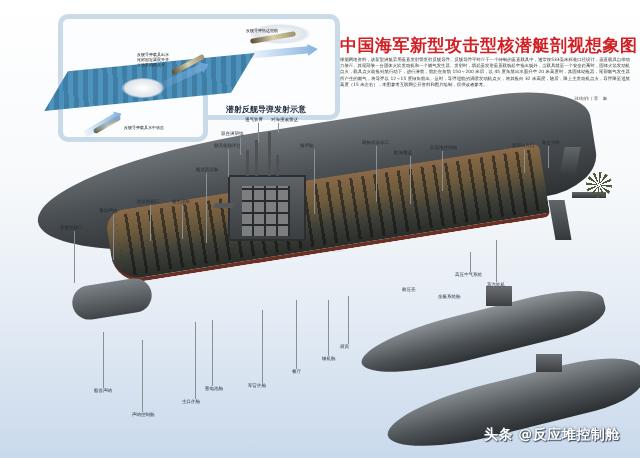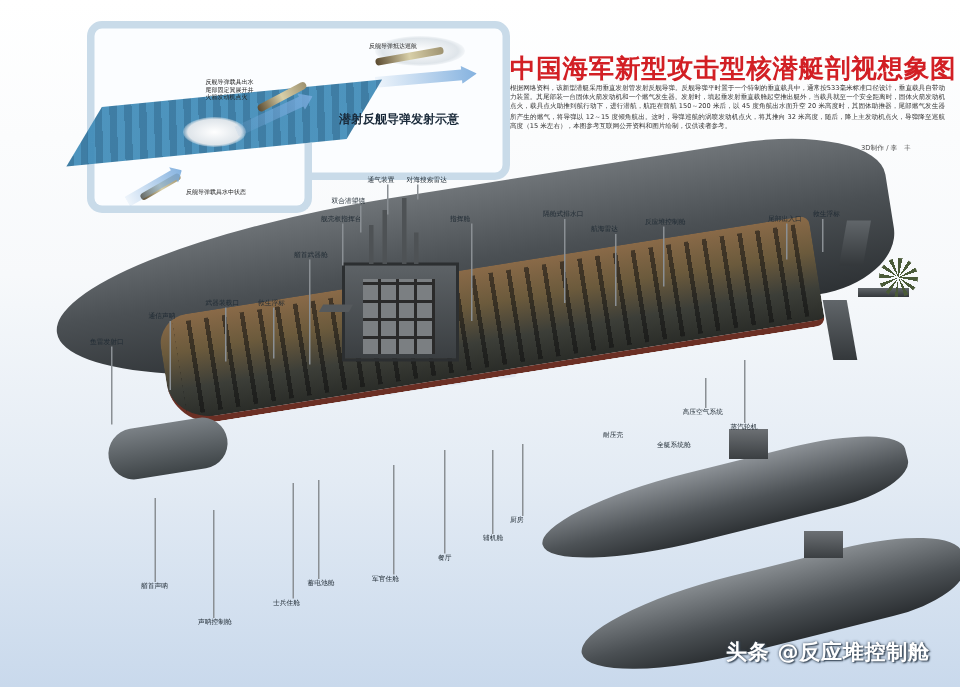--- a/index.html
+++ b/index.html
@@ -117,21 +117,21 @@
 <div class="missile" style="left:250px;top:35px;width:46px;transform:rotate(-10deg);"></div>
 <div class="missile" style="left:92px;top:122px;width:30px;transform:rotate(-30deg);"></div>
 <div class="arrow" style="left:155px;top:70px;width:56px;transform:rotate(-25deg);"></div>
 <div class="arrow" style="left:250px;top:46px;width:68px;transform:rotate(-5deg);"></div>
 <div class="arrow" style="left:82px;top:118px;width:42px;transform:rotate(-30deg);"></div>
 <div class="tiny abs" style="left:246px;top:28px;">反舰导弹抵达巡航</div>
 <div class="tiny abs" style="left:137px;top:52px;white-space:pre-line;width:50px;">反舰导弹载具出水
 尾部固定翼展开并
 火箭发动机点火</div>
 <div class="tiny abs" style="left:124px;top:125px;">反舰导弹载具水中状态</div>
-<div class="inset-caption abs" style="left:226px;top:74px;">潜射反舰导弹发射示意</div>
+<div class="inset-caption abs" style="left:226px;top:104px;">潜射反舰导弹发射示意</div>
 
 <div class="title">中国海军新型攻击型核潜艇剖视想象图</div>
 <div class="para">根据网络资料，该新型潜艇采用垂直发射管发射反舰导弹。反舰导弹平时置于一个特制的垂直载具中，通常按533毫米标准口径设计，垂直载具自带动力装置。其尾部装一台固体火箭发动机和一个燃气发生器。发射时，填起垂发射垂直载舱起空推出艇外，当载具就至一个安全距离时，固体火箭发动机点火，载具点火助推到航行动下，进行潜航，航距在前航 150～200 米后，以 45 度角航出水面升空 20 米高度时，其固体助推器，尾部燃气发生器所产生的燃气，将导弹以 12～15 度倾角航出。这时，导弹巡航的涡喷发动机点火，将其推向 32 米高度，随后，降上主发动机点火，导弹降至巡航高度（15 米左右），本图参考互联网公开资料和图片绘制，仅供读者参考。</div>
 <div class="credit">3D制作 / 李　丰</div>
 
 <div class="ghost-wm">赤焰哒哒</div>
 <div class="hull"></div>
 <div class="cutaway"></div>
 <div class="decks"></div>
 <div class="bow-tube"></div>

